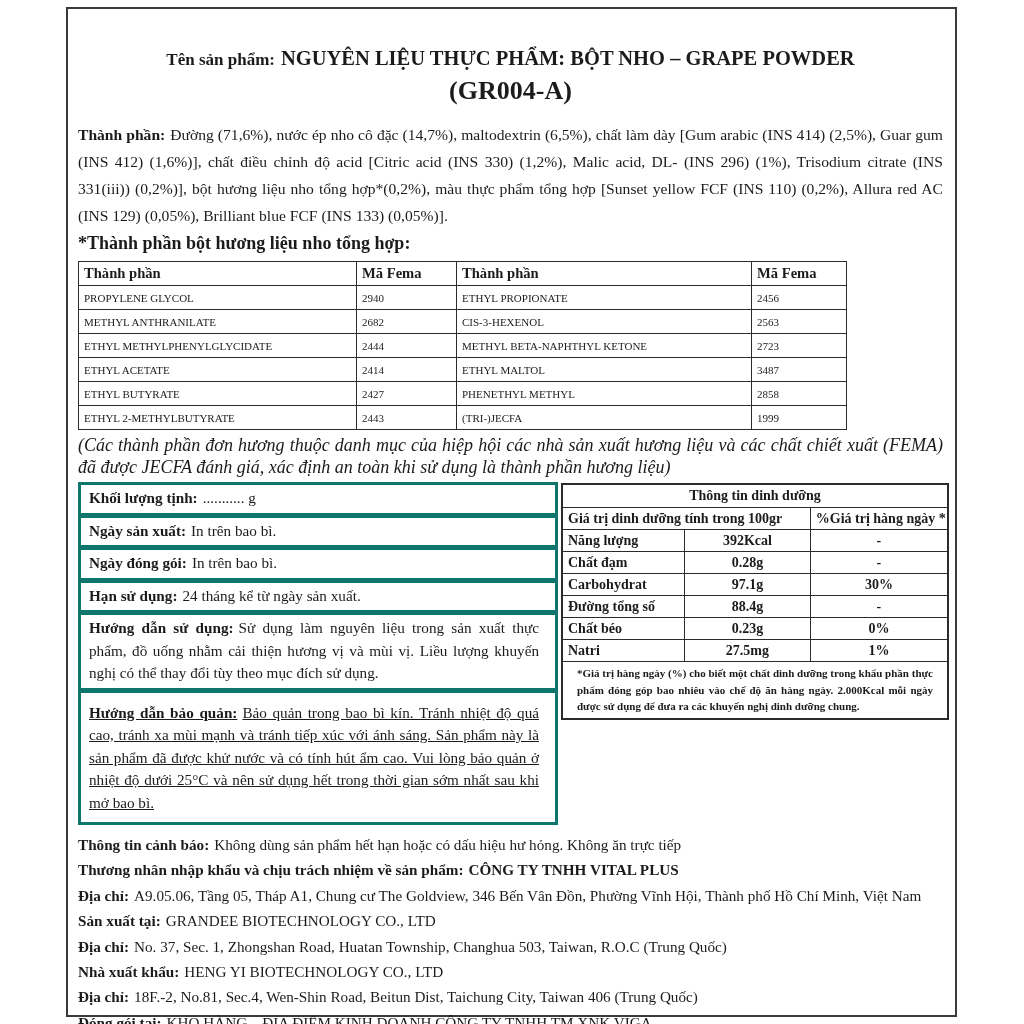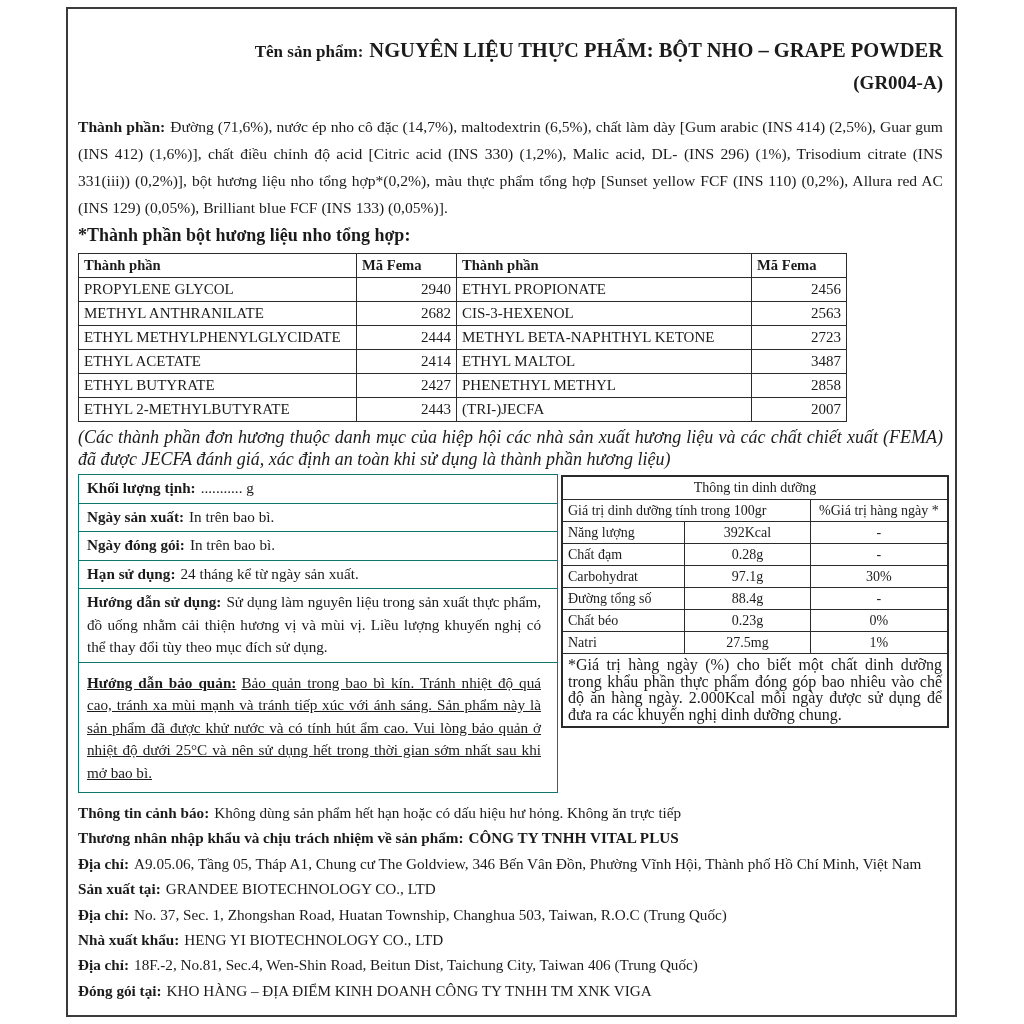--- a/index.html
+++ b/index.html
@@ -1,52 +1,52 @@
 <!DOCTYPE html>
 <html><head>
 <meta charset="utf-8">
 <style>
   html,body{margin:0;padding:0;background:#ffffff;width:1024px;height:1024px;
     font-family:"Liberation Serif","DejaVu Serif",serif;color:#1b1b1b;}
   .page{position:absolute;left:66px;top:7px;width:891px;height:1010px;
     border:2px solid #3a3a3a;background:#fff;box-sizing:border-box;
     padding:10px 12px 6px 10px;}
   
-  .title-block{text-align:right;margin-top:16px;line-height:30px;}
+  .title-block{text-align:center;margin-top:24px;line-height:30px;}
   .title-label{font-weight:bold;font-size:17px;margin-right:6px;}
   .title-main{font-weight:bold;font-size:20.5px;}
-  .title-code{font-weight:bold;font-size:19px;line-height:32px;}
+  .title-code{font-weight:bold;font-size:26px;line-height:32px;}
   
   .ingredients{margin-top:14px;font-size:15.6px;line-height:27px;text-align:justify;}
   .blabel{font-weight:bold;margin-right:5px;}
   .subheading{font-weight:bold;font-size:18px;line-height:26px;margin-top:1px;}
   
   table.fema{border-collapse:collapse;margin-top:5px;width:768px;table-layout:fixed;}
-  table.fema th,table.fema td{border:1.6px solid #2b2b2b;font-size:15px;
+  table.fema th,table.fema td{border:1.6px solid #2b2b2b;font-size:11px;
     height:23px;padding:0 5px;overflow:hidden;white-space:nowrap;}
   table.fema th{font-weight:bold;text-align:left;font-size:14.6px;}
-  table.fema td.code{text-align:right;}
+  table.fema td.code{text-align:left;}
   col.c-name1{width:278px;} col.c-code1{width:100px;}
   col.c-name2{width:295px;} col.c-code2{width:95px;}
   .note{font-style:italic;font-size:18px;line-height:22px;margin-top:4px;text-align:justify;}
   
   .mid{display:flex;margin-top:5px;align-items:flex-start;}
   .info-col{width:480px;flex:none;}
-  .info-row{border:1px solid #0f766e;margin-top:-1px;padding:2px 16px 3px 8px;
+  .info-row{border:3px solid #0f766e;margin-top:-1px;padding:2px 16px 3px 8px;
     font-size:15.2px;line-height:22.5px;text-align:justify;}
   .info-row.tall{padding-top:9px;padding-bottom:8px;text-decoration:underline;}
   
   table.nutrition{border-collapse:collapse;width:388px;margin-left:3px;flex:none;
     border:2.4px solid #2b2b2b;table-layout:fixed;}
   table.nutrition td{border:1.4px solid #2b2b2b;font-size:14px;height:21px;
-    padding:0 5px;overflow:hidden;white-space:nowrap;}
+    padding:0 5px;overflow:hidden;white-space:nowrap;font-weight:bold;}
   table.nutrition td.ttl{text-align:center;height:22px;}
   table.nutrition td.val,table.nutrition td.pct{text-align:center;}
-  table.nutrition td.fnote{font-size:16px;line-height:16.5px;white-space:normal;
-    padding:3px 5px;text-align:justify;}
+  table.nutrition td.fnote{font-size:11px;line-height:16.5px;white-space:normal;
+    padding:3px 14px;text-align:justify;}
   col.n1{width:122px;} col.n2{width:125px;} col.n3{width:137px;}
   
   .footer{margin-top:7px;}
   .footer-line{font-size:15.2px;line-height:25.4px;white-space:nowrap;overflow:hidden;}
   .bold{font-weight:bold;}
 </style>
 </head>
 <body>
 
 <div class="page">
@@ -102,21 +102,21 @@
     <tr>
       <td>ETHYL BUTYRATE</td>
       <td class="code">2427</td>
       <td>PHENETHYL METHYL</td>
       <td class="code">2858</td>
     </tr>
     <tr>
       <td>ETHYL 2-METHYLBUTYRATE</td>
       <td class="code">2443</td>
       <td>(TRI-)JECFA</td>
-      <td class="code">2007</td>
+      <td class="code">1999</td>
     </tr>
   </tbody>
     </table>
 
   <div class="note">(Các thành phần đơn hương thuộc danh mục của hiệp hội các nhà sản xuất hương liệu và các chất chiết xuất (FEMA) đã được JECFA đánh giá, xác định an toàn khi sử dụng là thành phần hương liệu)</div>
 
   <div class="mid">
     <div class="info-col">
       <div class="info-row"><span class="blabel">Khối lượng tịnh:</span><span>........... g</span></div>
       <div class="info-row"><span class="blabel">Ngày sản xuất:</span><span>In trên bao bì.</span></div>

